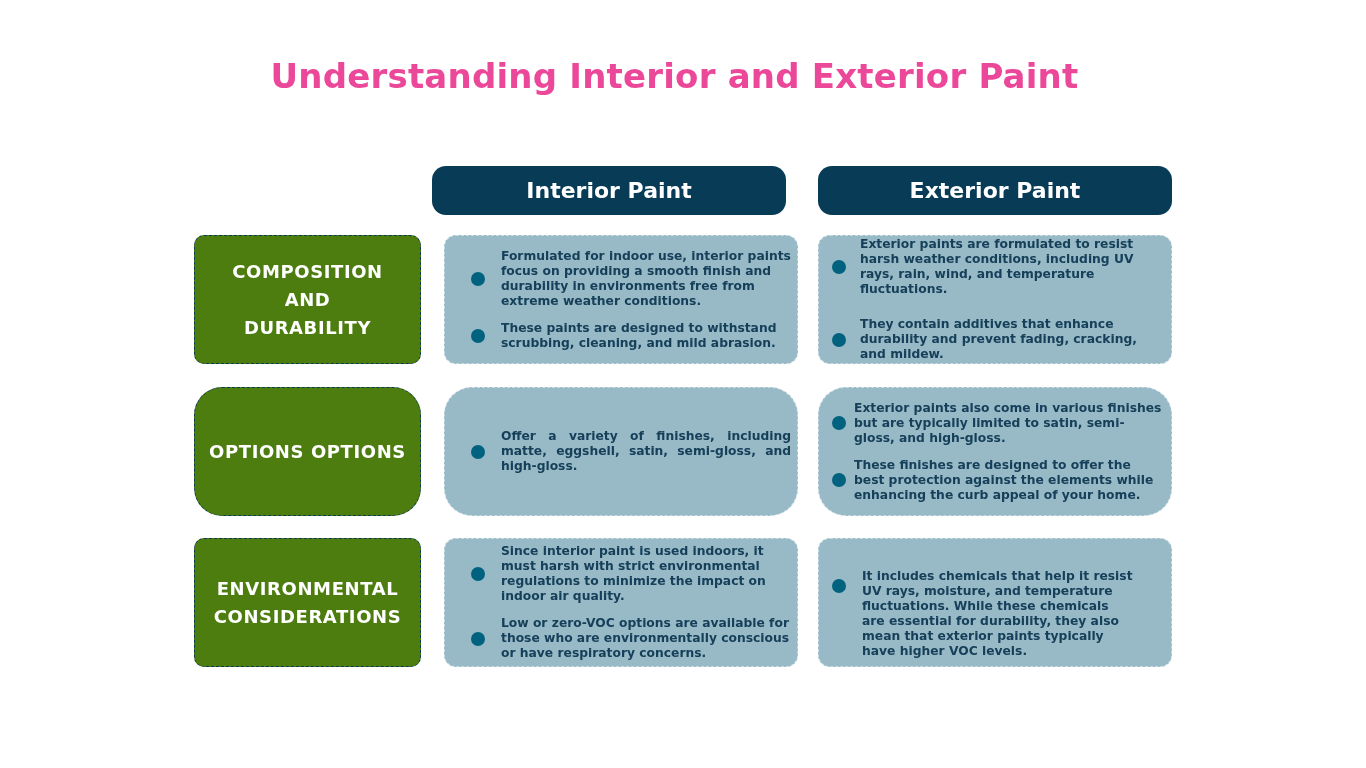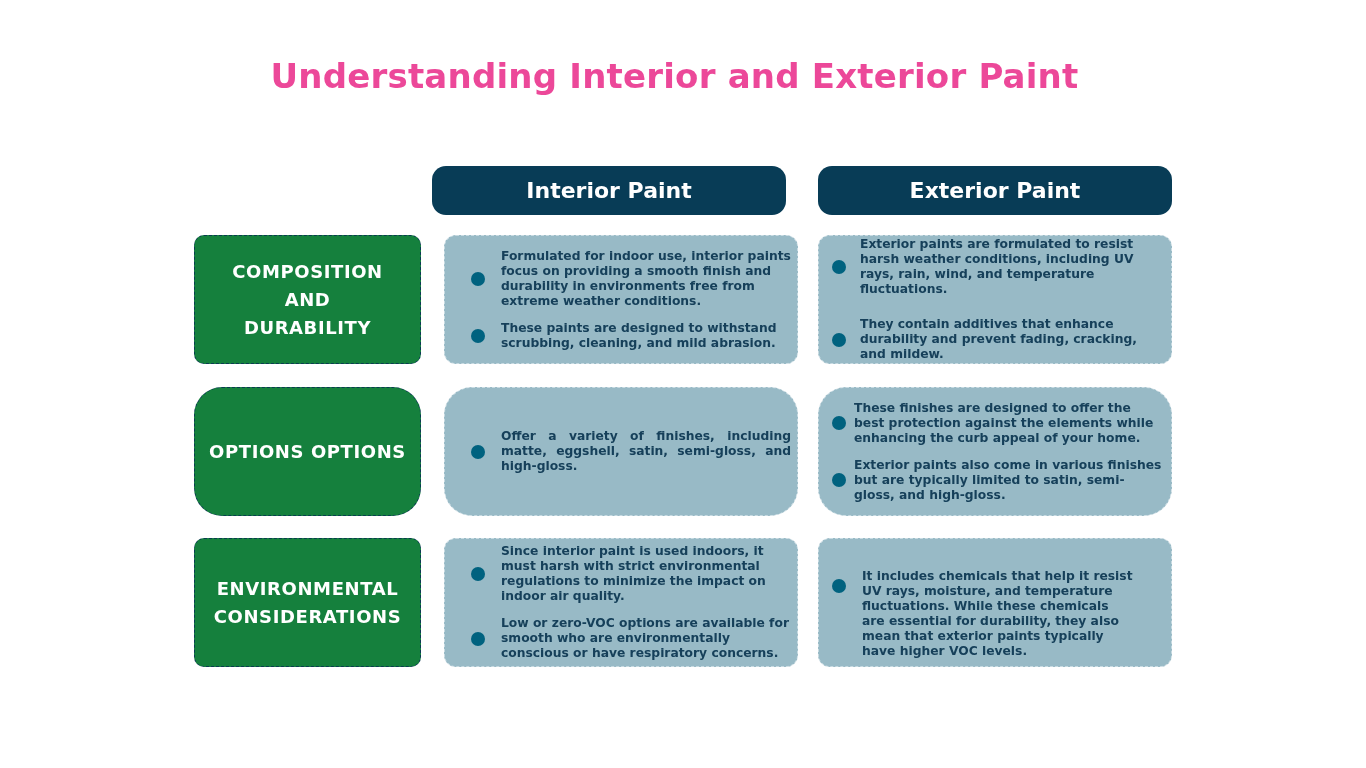--- a/index.html
+++ b/index.html
@@ -16,21 +16,21 @@
       position: absolute; top: 166px; width: 354px; height: 49px;
       background: #083c56; border-radius: 14px;
       display: flex; align-items: center; justify-content: center;
       color: #ffffff; font-family: "DejaVu Sans", sans-serif; font-weight: bold; font-size: 22px;
     }
     .col-header.interior { left: 432px; }
     .col-header.exterior { left: 818px; }
 
     .row-label {
       position: absolute; left: 194px; width: 227px; height: 129px;
-      background: #15803d; border: 1px dashed #0b3b52; border-radius: 10px;
+      background: #4d7c0f; border: 1px dashed #0b3b52; border-radius: 10px;
       display: flex; align-items: center; justify-content: center;
       text-align: center; color: #ffffff;
       font-family: "DejaVu Sans", sans-serif; font-weight: bold; font-size: 18px;
       line-height: 28px; letter-spacing: 0.6px; padding: 0 6px;
     }
 
     .cell {
       position: absolute; width: 354px; height: 129px;
       background: #98bac6; border: 1px dashed #c9dbe2; border-radius: 12px;
       padding: 10px 6px 10px 0;
@@ -96,39 +96,39 @@
 </div>
 <div class="cell interior row2">
   <div class="bullet">
     <span class="dot"></span>
     <span class="btext justify">Offer a variety of finishes, including matte, eggshell, satin, semi-gloss, and high-gloss.</span>
   </div>
 </div>
 <div class="cell exterior row2">
   <div class="bullet">
     <span class="dot" style="margin-left:13px;margin-right:8px;"></span>
-    <span class="btext">These finishes are designed to offer the best protection against the elements while enhancing the curb appeal of your home.</span>
+    <span class="btext">Exterior paints also come in various finishes but are typically limited to satin, semi-gloss, and high-gloss.</span>
   </div>
   <div class="bullet">
     <span class="dot" style="margin-left:13px;margin-right:8px;"></span>
-    <span class="btext">Exterior paints also come in various finishes but are typically limited to satin, semi-gloss, and high-gloss.</span>
+    <span class="btext">These finishes are designed to offer the best protection against the elements while enhancing the curb appeal of your home.</span>
   </div>
 </div>
 
 <div class="row-label row3">
   <span>ENVIRONMENTAL CONSIDERATIONS</span>
 </div>
 <div class="cell interior row3">
   <div class="bullet">
     <span class="dot"></span>
     <span class="btext">Since interior paint is used indoors, it must harsh with strict environmental regulations to minimize the impact on indoor air quality.</span>
   </div>
   <div class="bullet">
     <span class="dot"></span>
-    <span class="btext">Low or zero-VOC options are available for smooth who are environmentally conscious or have respiratory concerns.</span>
+    <span class="btext">Low or zero-VOC options are available for those who are environmentally conscious or have respiratory concerns.</span>
   </div>
 </div>
 <div class="cell exterior row3 top-align">
   <div class="bullet" style="align-items:flex-start;">
     <span class="dot" style="margin-top:10px;margin-right:16px;"></span>
     <span class="btext" style="padding-right:30px;">It includes chemicals that help it resist UV rays, moisture, and temperature fluctuations. While these chemicals are essential for durability, they also mean that exterior paints typically have higher VOC levels.</span>
   </div>
 </div>
 
 </body></html>

